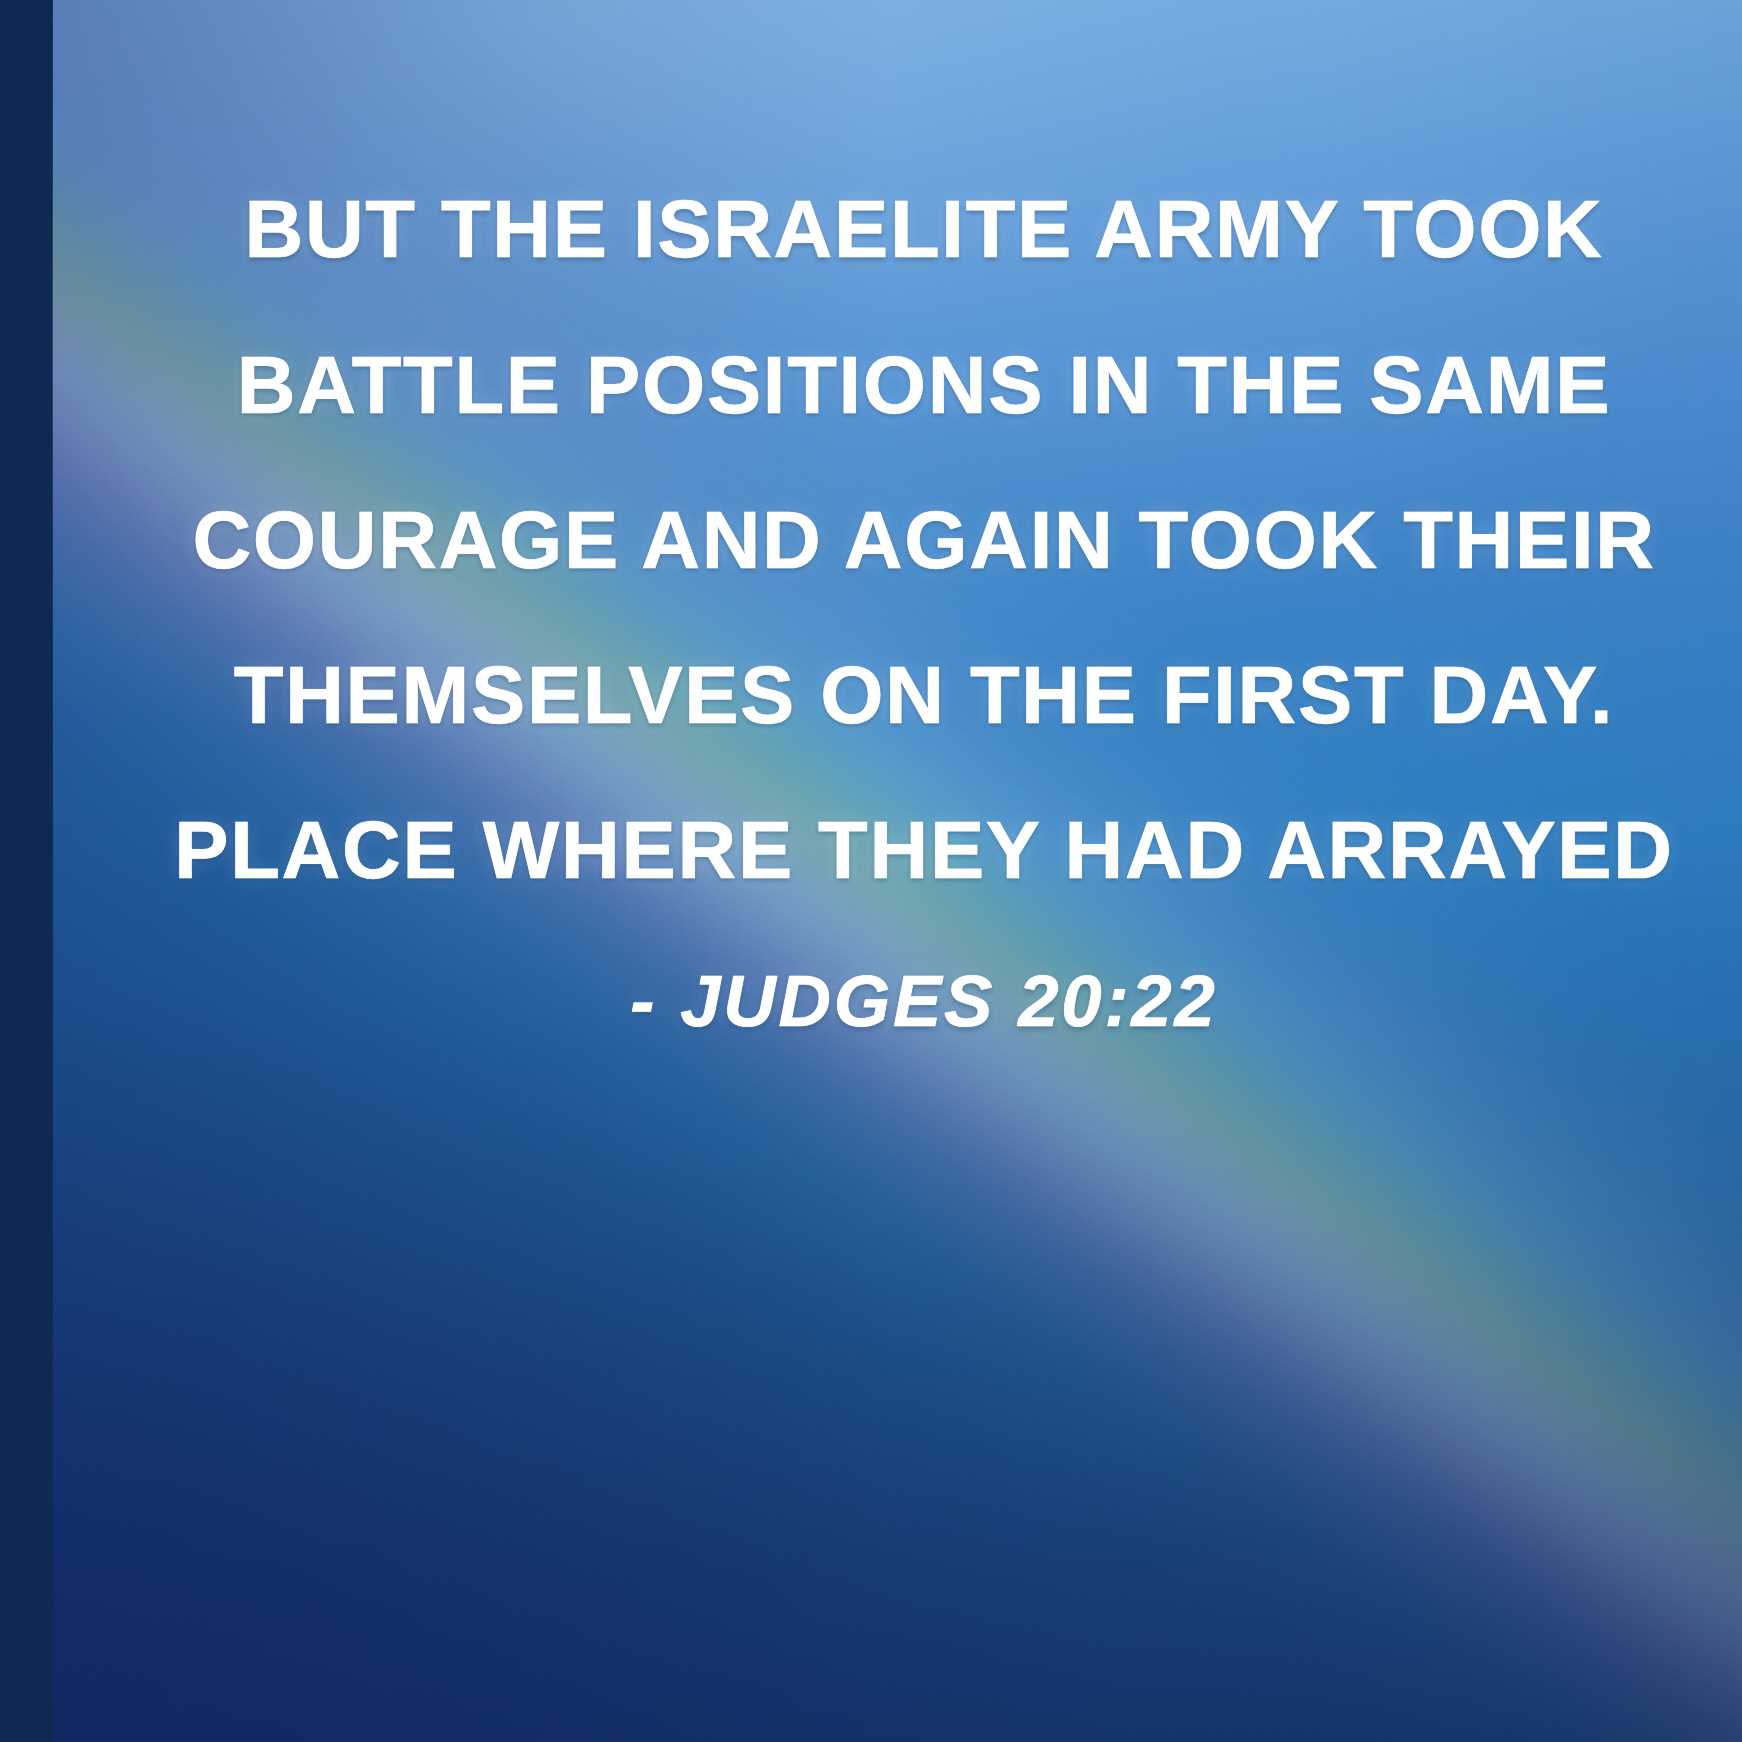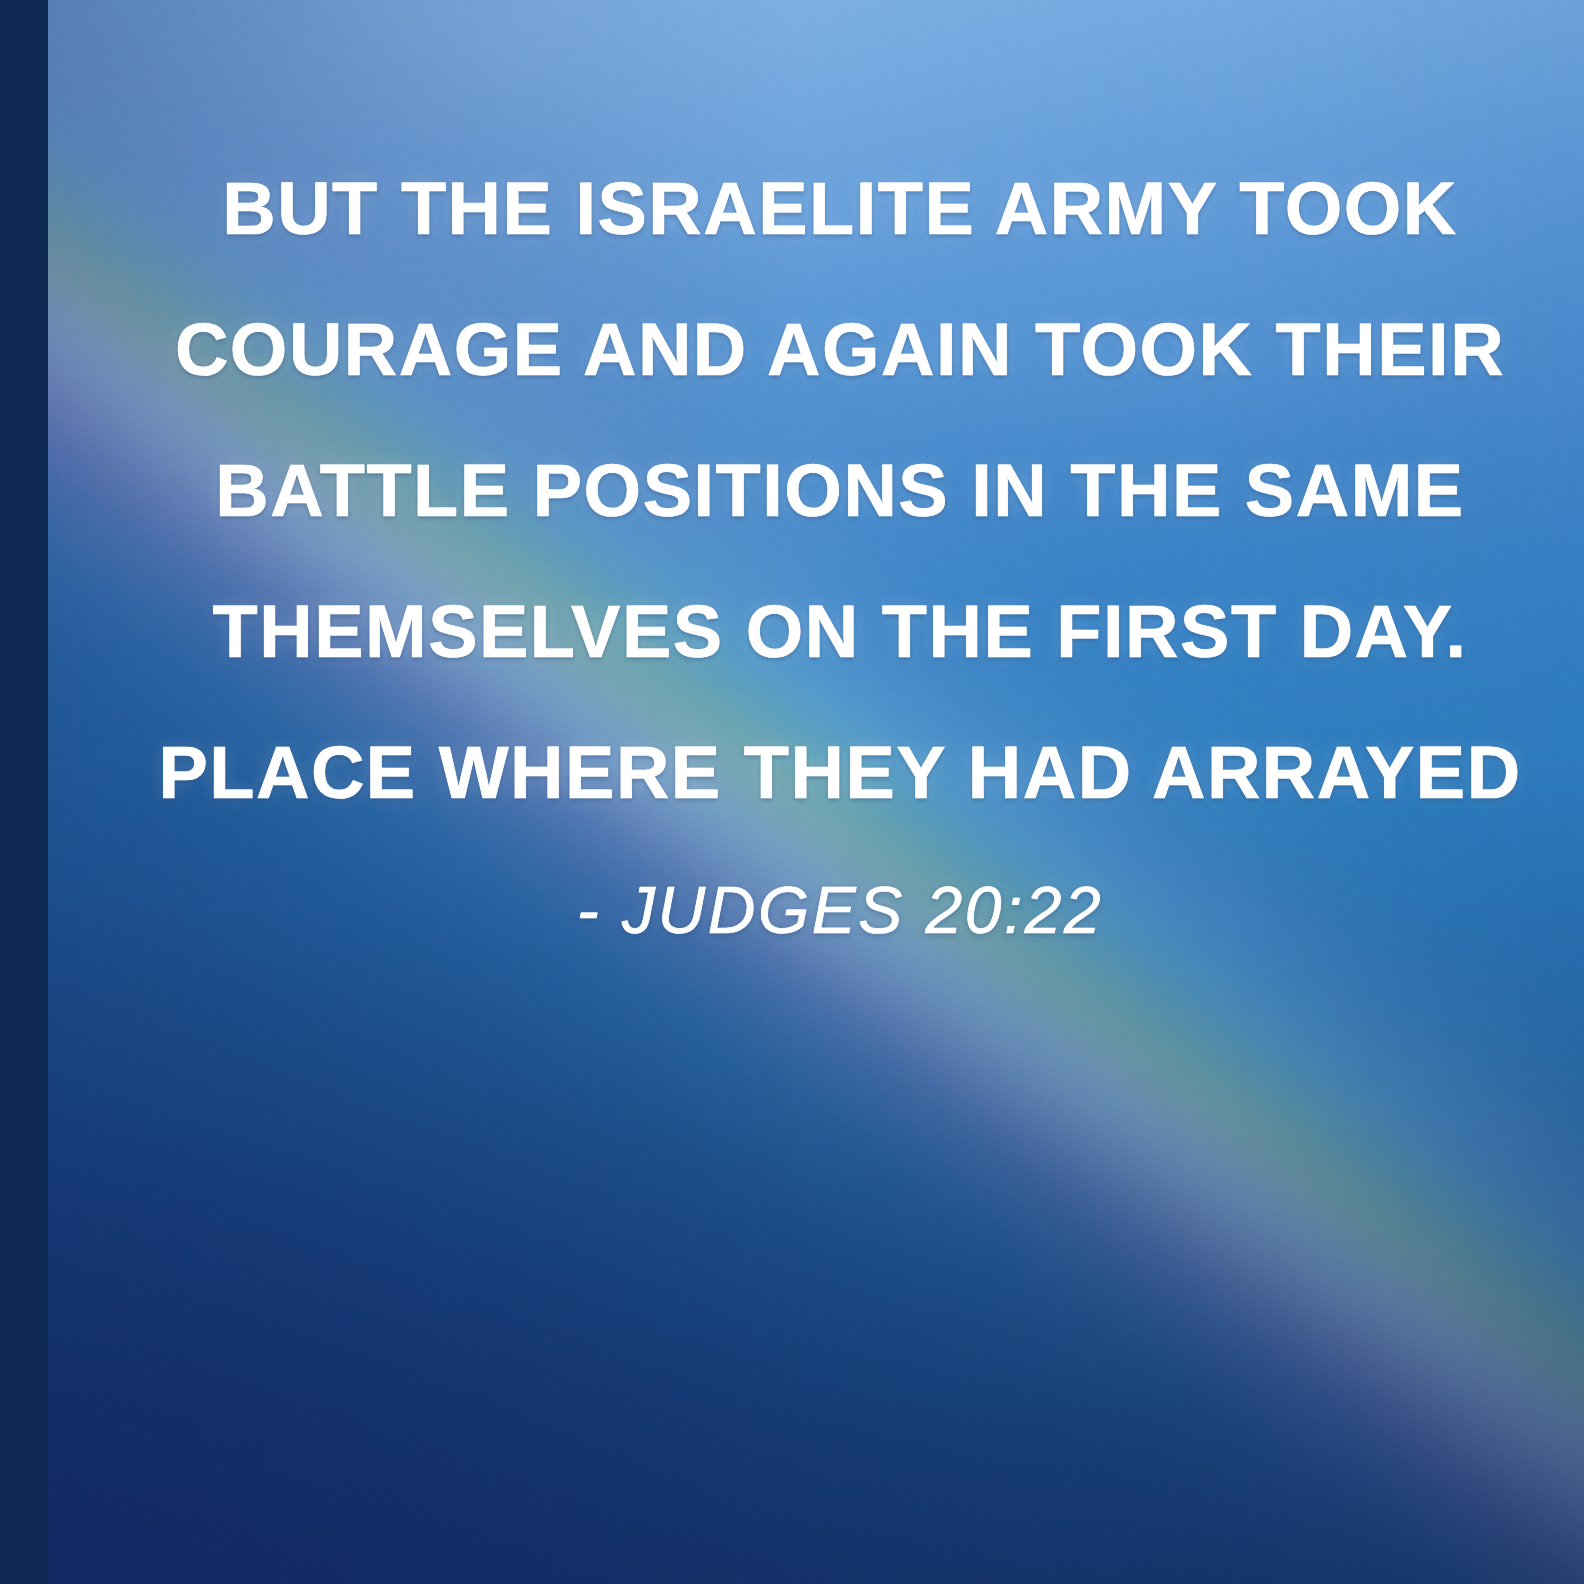--- a/index.html
+++ b/index.html
@@ -199,21 +199,21 @@
     position: absolute;
     left: 0;
     right: 0;
     top: 872px;
     text-align: center;
   }
   .attribution span {
     display: inline-block;
     color: #ffffff;
     font-family: "Liberation Sans", sans-serif;
-    font-weight: 400;
+    font-weight: 700;
     font-style: italic;
     font-size: 66px;
     letter-spacing: 2.5px;
     text-transform: uppercase;
     white-space: nowrap;
     text-shadow:
       0 0 1px rgba(255,255,255,0.85),
       0 2px 6px rgba(20, 60, 110, 0.42),
       0 0 16px rgba(255,255,255,0.16);
     -webkit-text-stroke: 0.6px rgba(255,255,255,0.9);
@@ -232,22 +232,22 @@
     <div class="rainbow-band"></div>
   </div>
 
   <div class="bg-sidewash"></div>
   <div class="bg-corner-deep"></div>
   <div class="rainbow-fade"></div>
   <div class="bg-texture"></div>
 
   <div class="verse-block">
     <span class="verse-line">BUT THE ISRAELITE ARMY TOOK</span>
+    <span class="verse-line">BATTLE POSITIONS IN THE SAME</span>
     <span class="verse-line">COURAGE AND AGAIN TOOK THEIR</span>
-    <span class="verse-line">BATTLE POSITIONS IN THE SAME</span>
     <span class="verse-line">THEMSELVES ON THE FIRST DAY.</span>
     <span class="verse-line">PLACE WHERE THEY HAD ARRAYED</span>
   </div>
 
   <div class="attribution">
     <span>- JUDGES 20:22</span>
   </div>
 
 </div>
 

